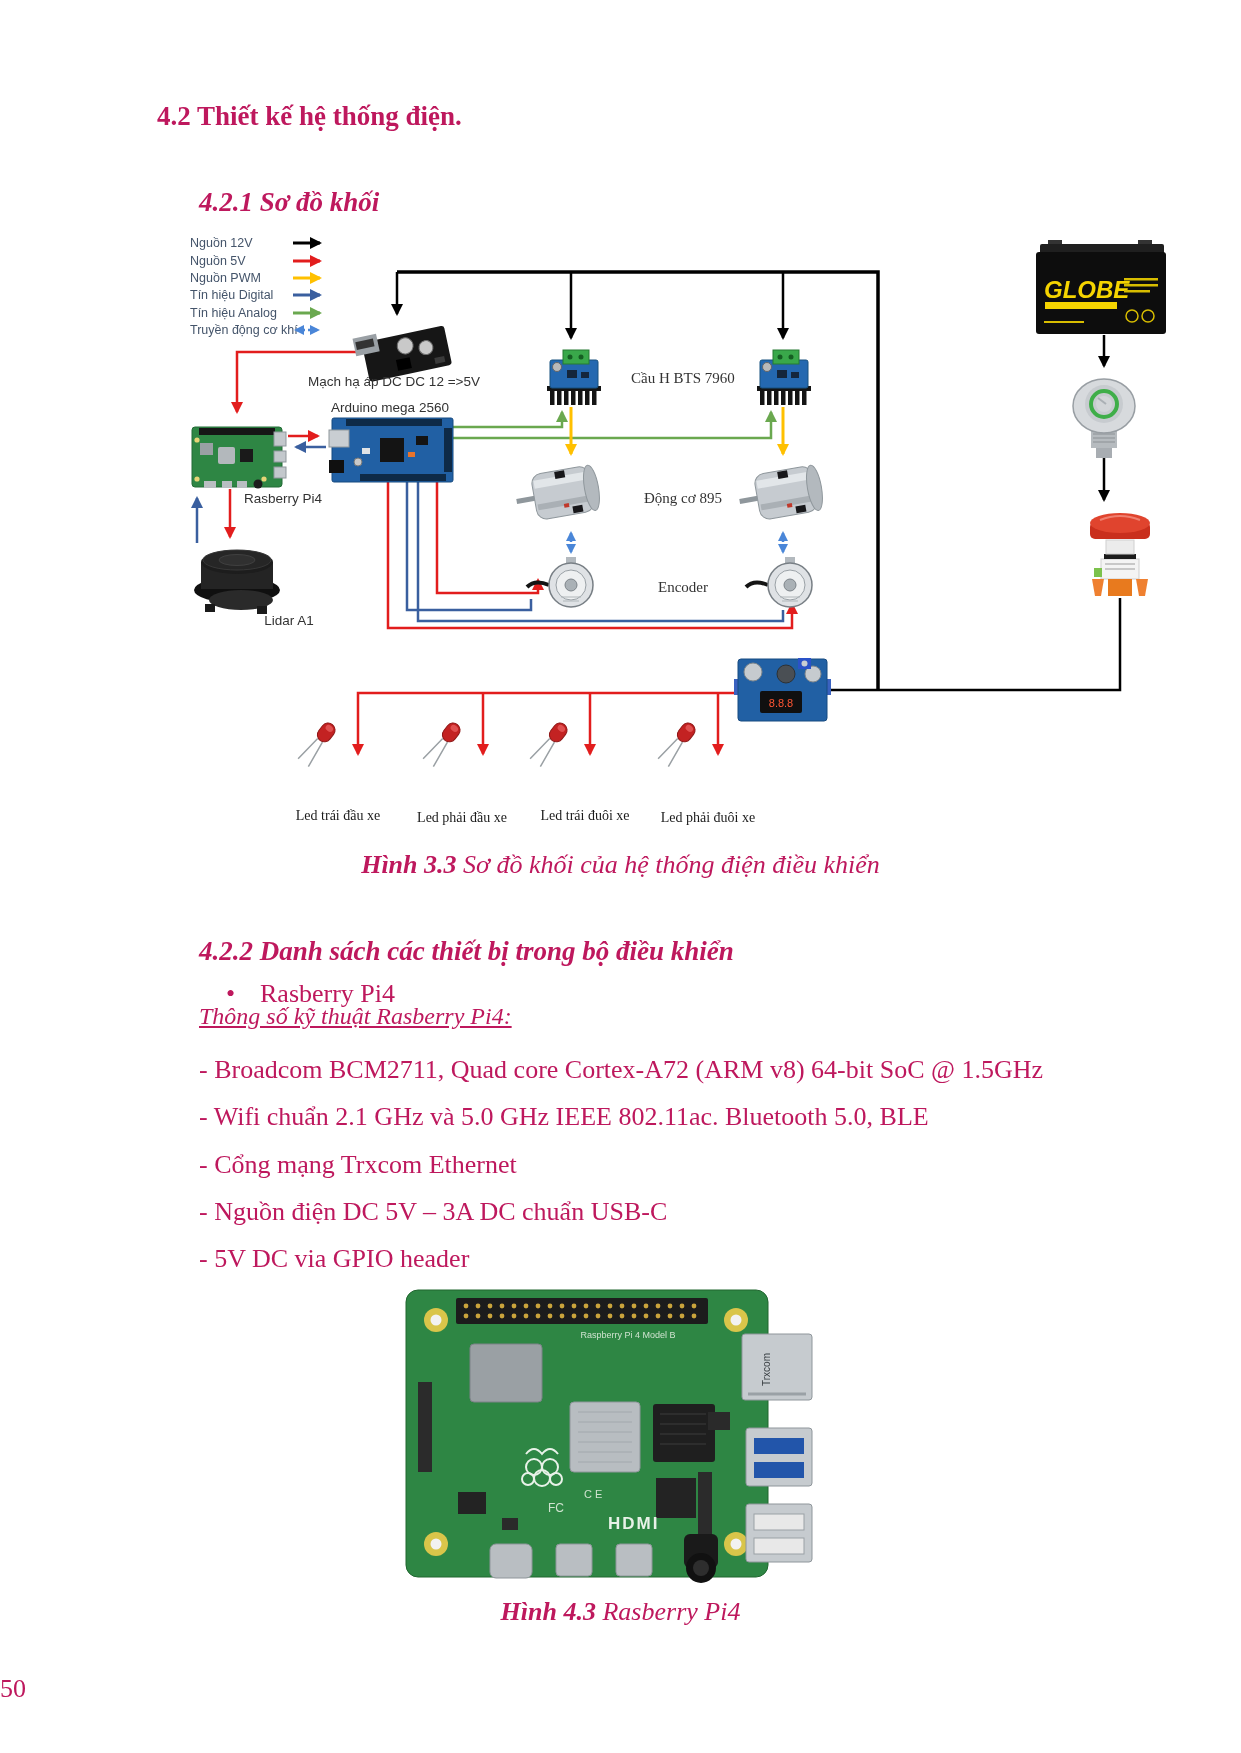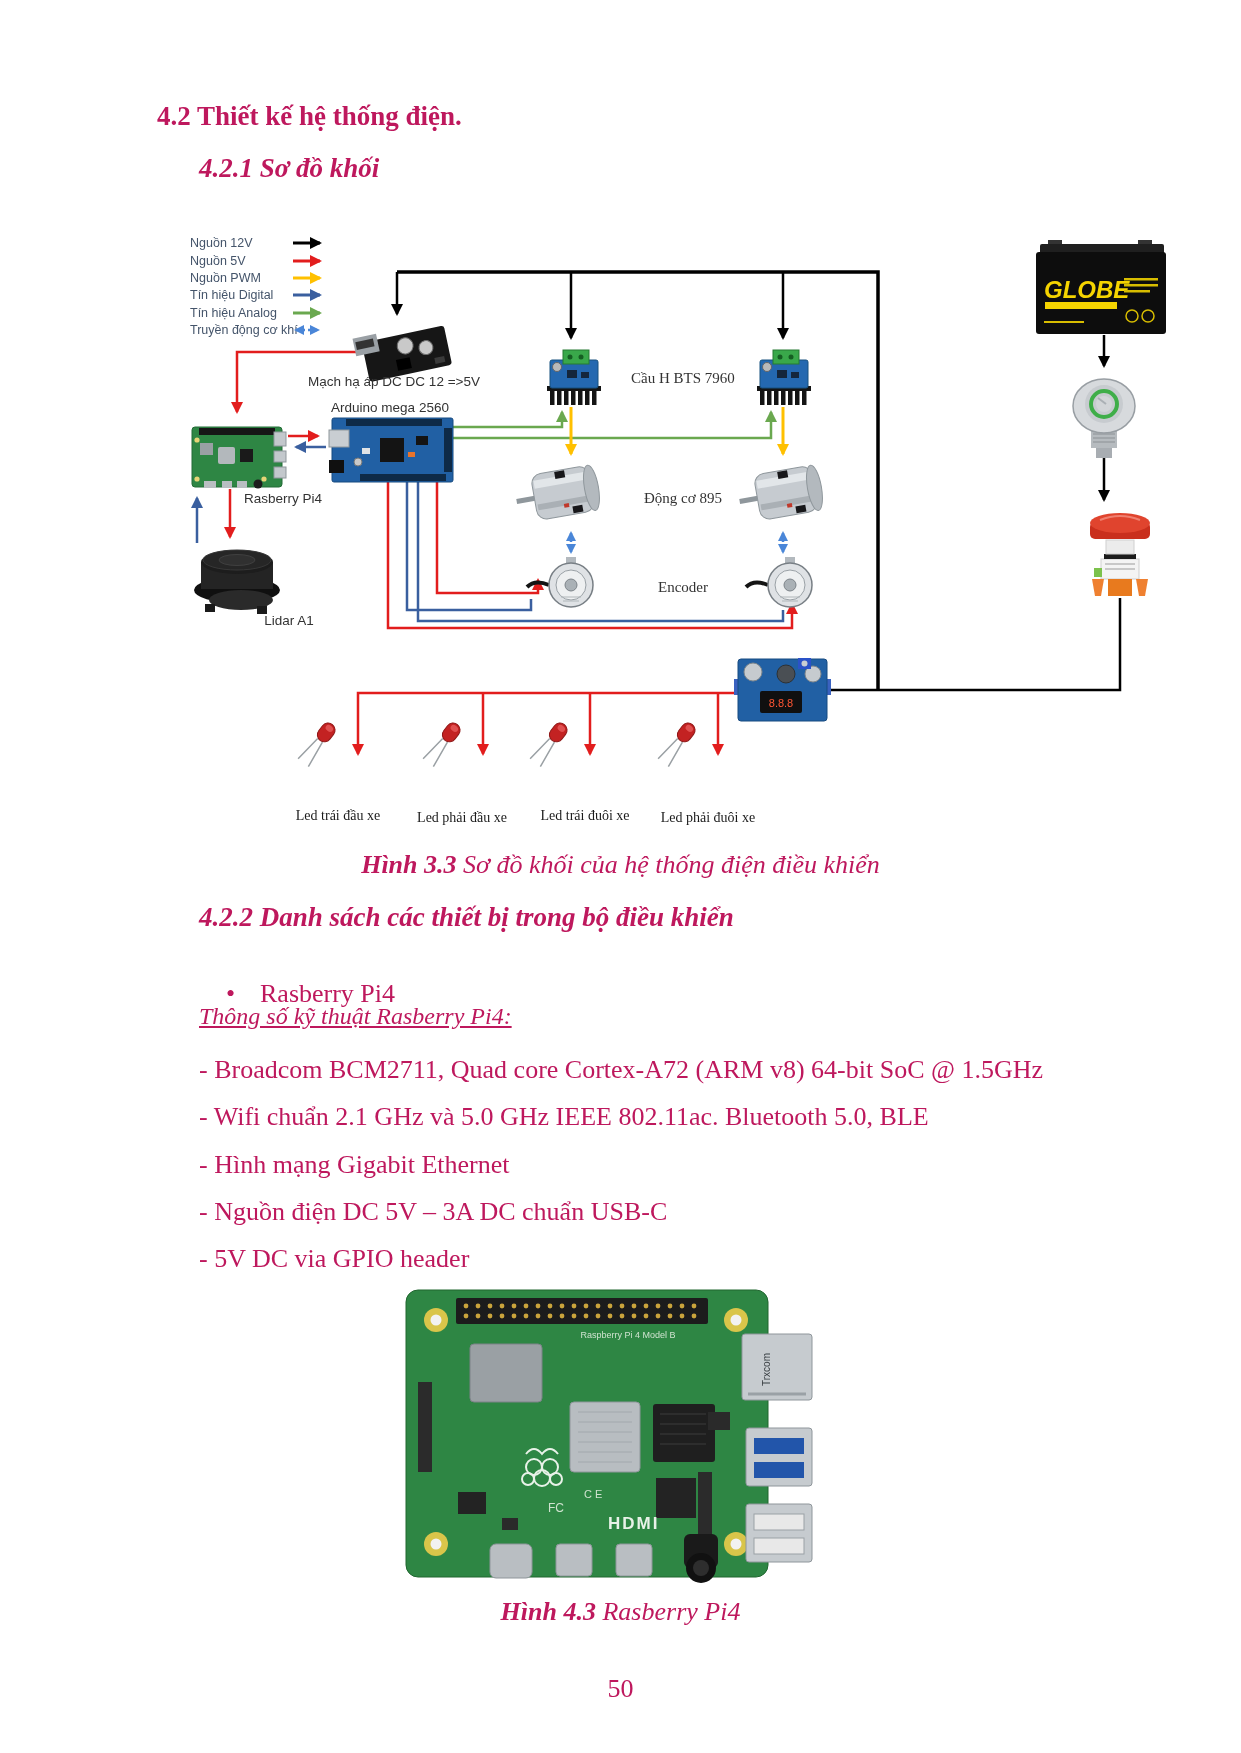--- a/index.html
+++ b/index.html
@@ -1,25 +1,25 @@
 <!DOCTYPE html>
 <html><head>
 <meta charset="utf-8">
 <style>
   html,body{margin:0;padding:0;background:#ffffff;}
   .page{position:relative;width:1241px;height:1753px;background:#ffffff;overflow:hidden;
         font-family:"Liberation Serif", serif;color:#be185d;}
   .abs{position:absolute;}
   .h1{font-size:27px;font-weight:bold;}
-  .h2{font-size:27px;font-weight:bold;font-style:italic;}
+  .h2{font-size:27px;font-weight:bold;font-style:italic;margin-top:34px;}
   .body-line{font-size:26px;}
   .caption{width:100%;text-align:center;font-size:26px;font-style:italic;}
   .caption b{font-weight:bold;}
   .specs-title{font-size:24px;font-style:italic;text-decoration:underline;}
-  .center{width:100%;text-align:center;}
+  .center{width:100%;text-align:left;}
   svg text{font-family:"Liberation Sans", sans-serif;}
   svg text.serif{font-family:"Liberation Serif", serif;}
 </style>
 </head>
 <body>
 
 <div class="page">
 
   <div class="abs h1" style="left:157px;top:101px;">4.2 Thiết kế hệ thống điện.</div>
   <div class="abs h2" style="left:199px;top:153px;">4.2.1 Sơ đồ khối</div>
@@ -349,21 +349,21 @@
   <div class="abs h2" style="left:199px;top:902px;">4.2.2 Danh sách các thiết bị trong bộ điều khiển</div>
 
   <div class="abs" style="left:226px;top:955px;font-size:26px;margin-top:24px;">
     <span style="display:inline-block;width:34px;">•</span><span>Rasberry Pi4</span>
   </div>
 
   <div class="abs specs-title" style="left:199px;top:1003px;">Thông số kỹ thuật Rasberry Pi4:</div>
 
   <div class="abs body-line" style="left:199px;top:1055px;">- Broadcom BCM2711, Quad core Cortex-A72 (ARM v8) 64-bit SoC @ 1.5GHz</div>
   <div class="abs body-line" style="left:199px;top:1102px;">- Wifi chuẩn 2.1 GHz và 5.0 GHz IEEE 802.11ac. Bluetooth 5.0, BLE</div>
-  <div class="abs body-line" style="left:199px;top:1150px;">- Hình mạng Gigabit Ethernet</div>
+  <div class="abs body-line" style="left:199px;top:1150px;">- Cổng mạng Trxcom Ethernet</div>
   <div class="abs body-line" style="left:199px;top:1197px;">- Nguồn điện DC 5V – 3A DC chuẩn USB-C</div>
   <div class="abs body-line" style="left:199px;top:1244px;">- 5V DC via GPIO header</div>
 
   <svg class="abs" style="left:398px;top:1282px;" width="420" height="308" viewBox="0 0 420 308">
     <rect x="0" y="0" width="420" height="308" fill="#ffffff"></rect>
     <rect x="8" y="8" width="362" height="287" rx="12" fill="#2e8644" stroke="#20662f"></rect>
 
     <g>
       <circle cx="38" cy="38" r="12" fill="#d9c54a"></circle>
         <circle cx="38" cy="38" r="5.5" fill="#f2f2f2"></circle>

